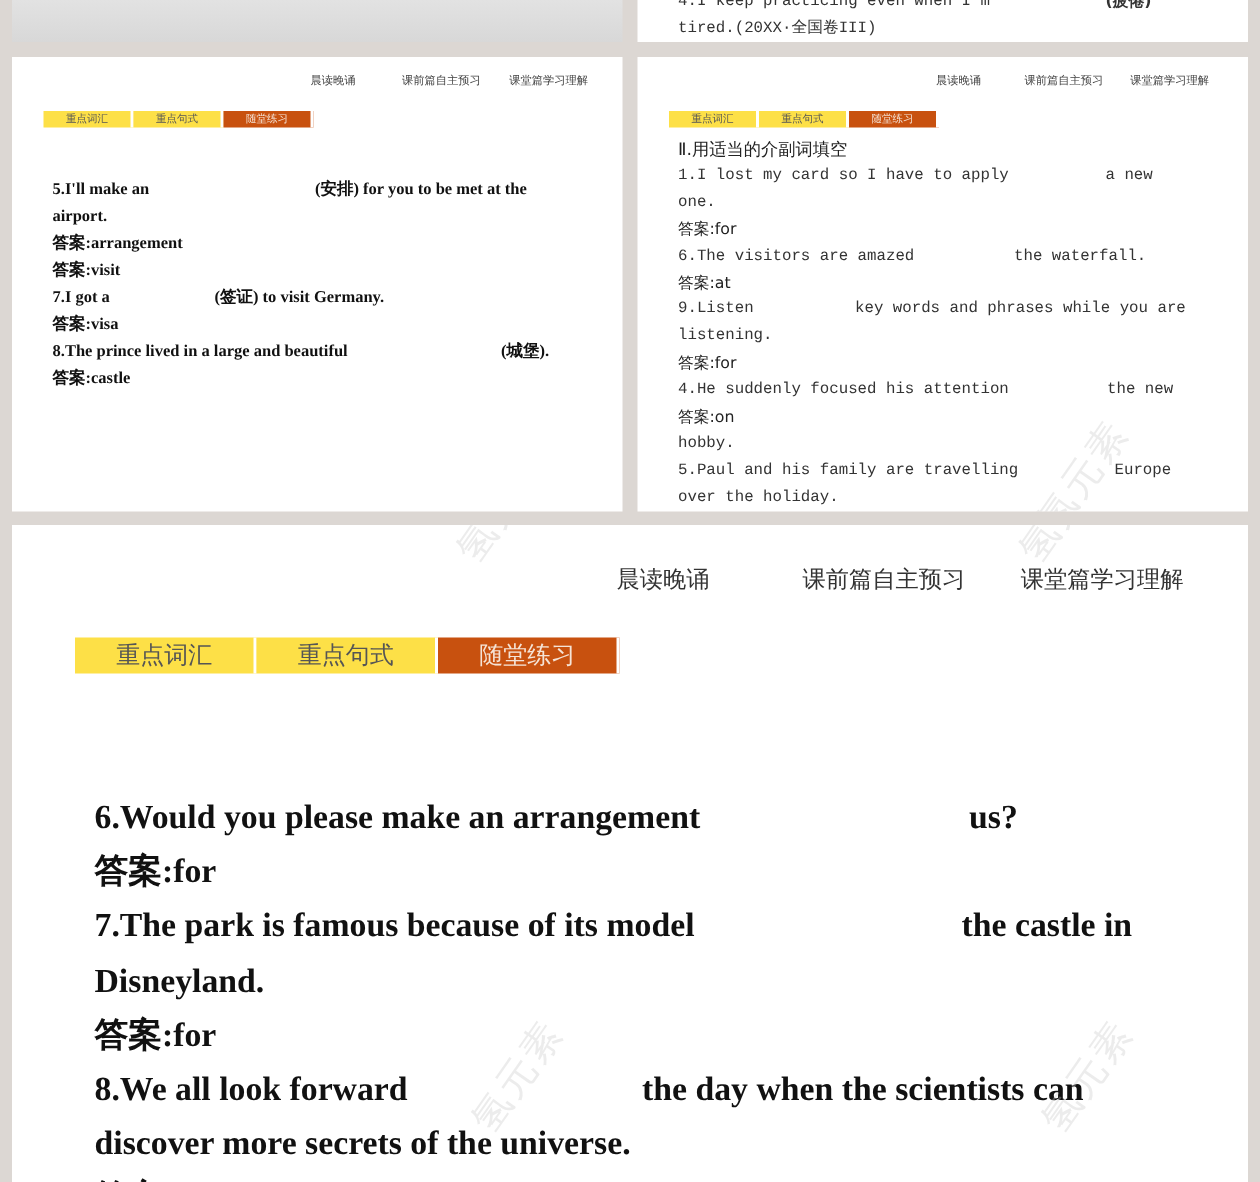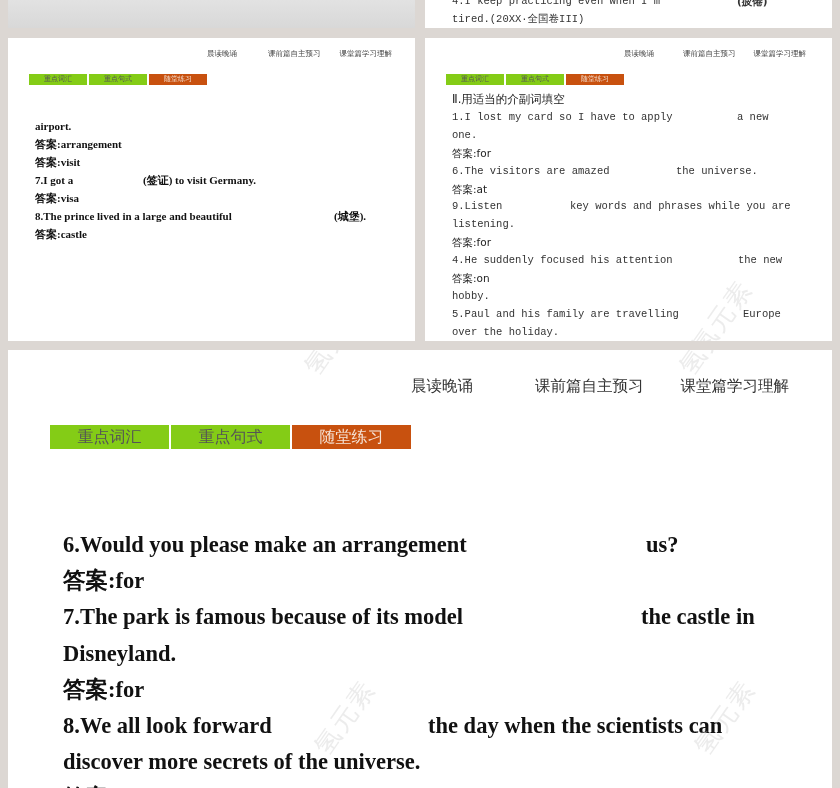--- a/index.html
+++ b/index.html
@@ -12,21 +12,21 @@
   .p-top-left { left:8px; top:0; width:407px; height:28px;
     background:linear-gradient(#e2e2e2,#d8d8d8); }
   .p-top-right { left:425px; top:0; width:407px; height:28px; }
   .p-mid-left { left:8px; top:38px; width:407px; height:303px; }
   .p-mid-right { left:425px; top:38px; width:407px; height:303px; }
   .p-big { left:8px; top:350px; width:824px; height:438px; }
 
   .nav { position:absolute; display:flex; font-family:"DejaVu Sans", sans-serif; color:#444; }
   .nav span { white-space:nowrap; }
   .tabs { position:absolute; display:flex; font-family:"DejaVu Sans", sans-serif; }
-  .tab { background:#84cc16; color:#555; text-align:center; box-sizing:border-box; border-right:2px solid #fff; }
+  .tab { background:#fde047; color:#555; text-align:center; box-sizing:border-box; border-right:2px solid #fff; }
   .tab.active { background:#c8510f; color:#f5e3d6; }
 
   
   .nav.small { top:11px; font-size:7.5px; }
   .tabs.small { top:36px; left:21px; }
   .tabs.small .tab { width:60px; height:11px; line-height:11px; font-size:7px; }
 
   
   .qa-left { position:absolute; left:27px; top:79px; width:370px; font-weight:bold; font-size:11px; line-height:18px; color:#111; }
   .qa-left .line { position:relative; height:18px; white-space:nowrap; }
@@ -77,20 +77,24 @@
     <span style="margin-right:19px">课前篇自主预习</span>
     <span>课堂篇学习理解</span>
   </div>
   <div class="tabs small">
     <div class="tab">重点词汇</div>
     <div class="tab">重点句式</div>
     <div class="tab active">随堂练习</div>
   </div>
   <div class="qa-left">
     <div class="line">
+      <span class="seg" style="left:0">5.I'll make an</span>
+      <span class="seg" style="left:175px">(安排) for you to be met at the</span>
+    </div>
+    <div class="line">
         <span class="seg" style="left:0">airport.</span>
       </div>
     <div class="line">
         <span class="seg" style="left:0">答案:arrangement</span>
       </div>
     <div class="line">
         <span class="seg" style="left:0">答案:visit</span>
       </div>
     <div class="line">
       <span class="seg" style="left:0">7.I got a</span>
@@ -127,21 +131,21 @@
       <span class="seg" style="left:285px">a new</span>
     </div>
     <div class="line">
         <span class="seg" style="left:0">one.</span>
       </div>
     <div class="line">
         <span class="seg cn" style="left:0">答案:for</span>
       </div>
     <div class="line">
       <span class="seg" style="left:0">6.The visitors are amazed</span>
-      <span class="seg" style="left:224px">the universe.</span>
+      <span class="seg" style="left:224px">the waterfall.</span>
     </div>
     <div class="line">
         <span class="seg cn" style="left:0">答案:at</span>
       </div>
     <div class="line">
       <span class="seg" style="left:0">9.Listen</span>
       <span class="seg" style="left:118px">key words and phrases while you are</span>
     </div>
     <div class="line">
         <span class="seg" style="left:0">listening.</span>

